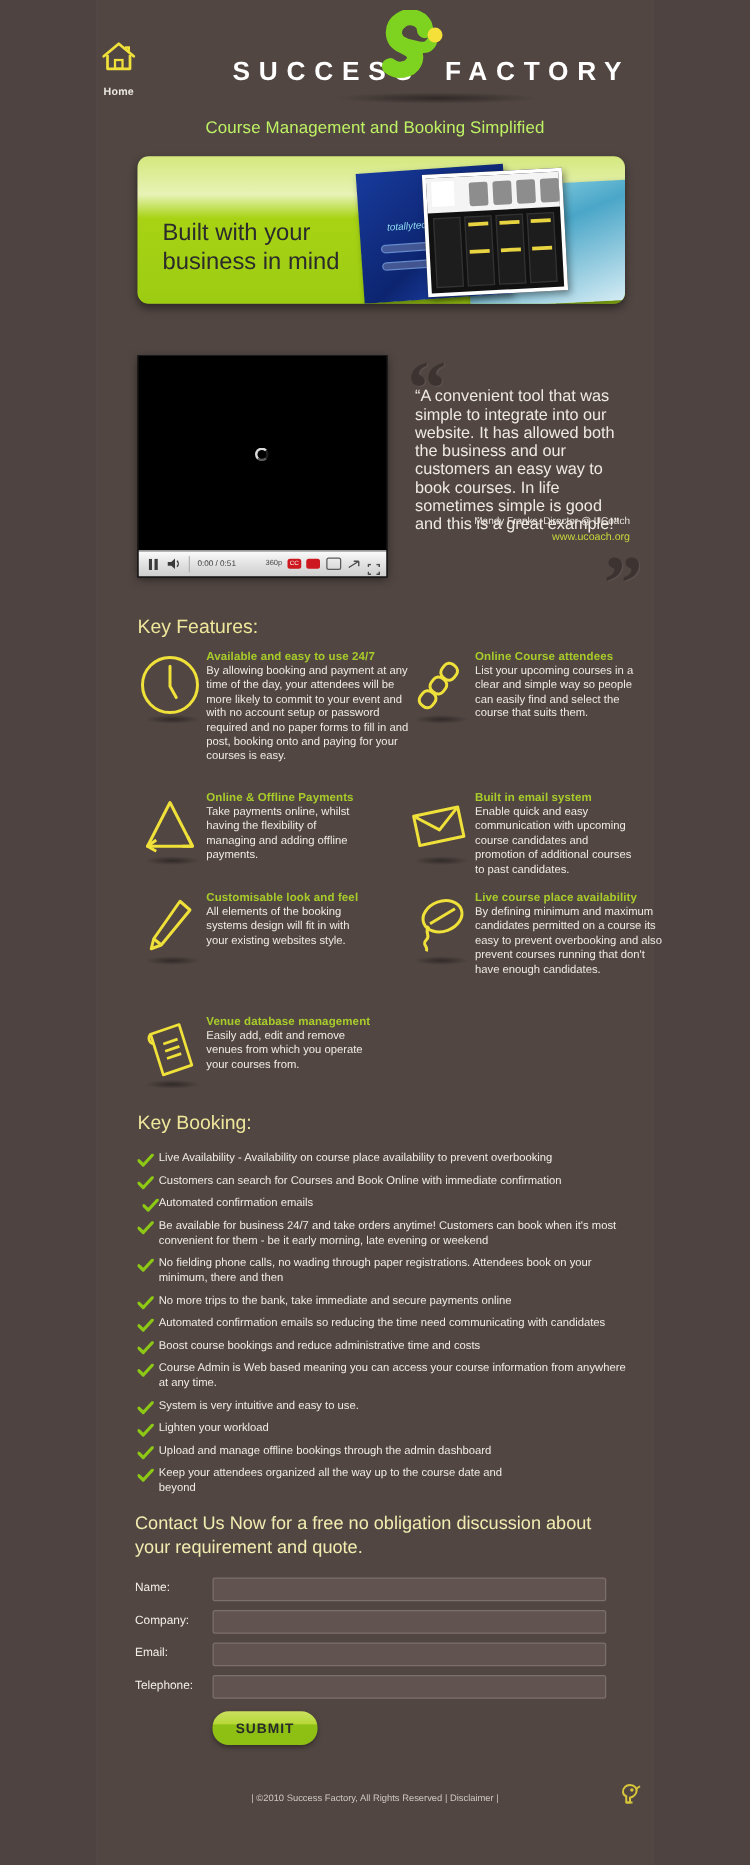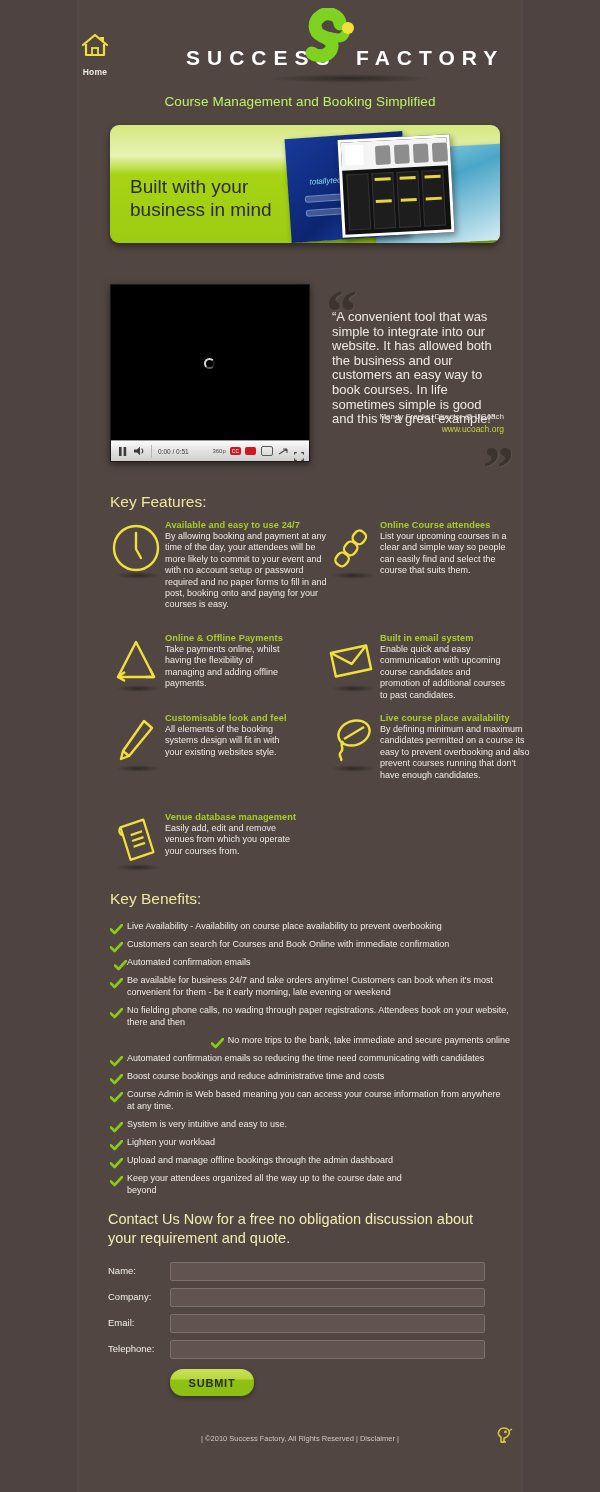--- a/index.html
+++ b/index.html
@@ -450,21 +450,21 @@
         </g>
       </svg>
     </span>
     <span class="fshadow"></span>
     <div class="fbody">
       <h4>Venue database management</h4>
       <p>Easily add, edit and remove venues from which you operate your courses from.</p>
     </div>
   </div>
 
-  <div class="section-title" id="benefits-title">Key Benefits:</div>
+  <div class="section-title" id="benefits-title">Key Booking:</div>
 
   <div class="benefit" style="top:920px;">
     <span class="tick"><svg width="13" height="11">
           <path d="M1 5.5 L4.6 9 L12 1" fill="none" stroke="#8cc814" stroke-width="2.6" stroke-linecap="round" stroke-linejoin="round"></path>
         </svg></span>
     <span class="btxt">Live Availability - Availability on course place availability to prevent  overbooking</span>
   </div>
   <div class="benefit" style="top:938px;">
     <span class="tick"><svg width="13" height="11">
           <path d="M1 5.5 L4.6 9 L12 1" fill="none" stroke="#8cc814" stroke-width="2.6" stroke-linecap="round" stroke-linejoin="round"></path>
@@ -480,23 +480,23 @@
   <div class="benefit" style="top:974px;">
     <span class="tick"><svg width="13" height="11">
           <path d="M1 5.5 L4.6 9 L12 1" fill="none" stroke="#8cc814" stroke-width="2.6" stroke-linecap="round" stroke-linejoin="round"></path>
         </svg></span>
     <span class="btxt">Be available for business 24/7 and take orders anytime! Customers can book when it's most convenient for them - be it early morning, late evening or weekend</span>
   </div>
   <div class="benefit" style="top:1004px;">
     <span class="tick"><svg width="13" height="11">
           <path d="M1 5.5 L4.6 9 L12 1" fill="none" stroke="#8cc814" stroke-width="2.6" stroke-linecap="round" stroke-linejoin="round"></path>
         </svg></span>
-    <span class="btxt">No fielding phone calls, no wading through paper registrations. Attendees book on your website, there and then</span>
-  </div>
-  <div class="benefit" style="top:1034px;justify-content:flex-end;">
+    <span class="btxt">No fielding phone calls, no wading through paper registrations. Attendees book on your minimum, there and then</span>
+  </div>
+  <div class="benefit" style="top:1034px;">
     <span class="tick"><svg width="13" height="11">
           <path d="M1 5.5 L4.6 9 L12 1" fill="none" stroke="#8cc814" stroke-width="2.6" stroke-linecap="round" stroke-linejoin="round"></path>
         </svg></span>
     <span class="btxt">No more trips to the bank, take immediate and secure payments online</span>
   </div>
   <div class="benefit" style="top:1052px;">
     <span class="tick"><svg width="13" height="11">
           <path d="M1 5.5 L4.6 9 L12 1" fill="none" stroke="#8cc814" stroke-width="2.6" stroke-linecap="round" stroke-linejoin="round"></path>
         </svg></span>
     <span class="btxt">Automated confirmation emails so reducing the time need communicating with candidates</span>

